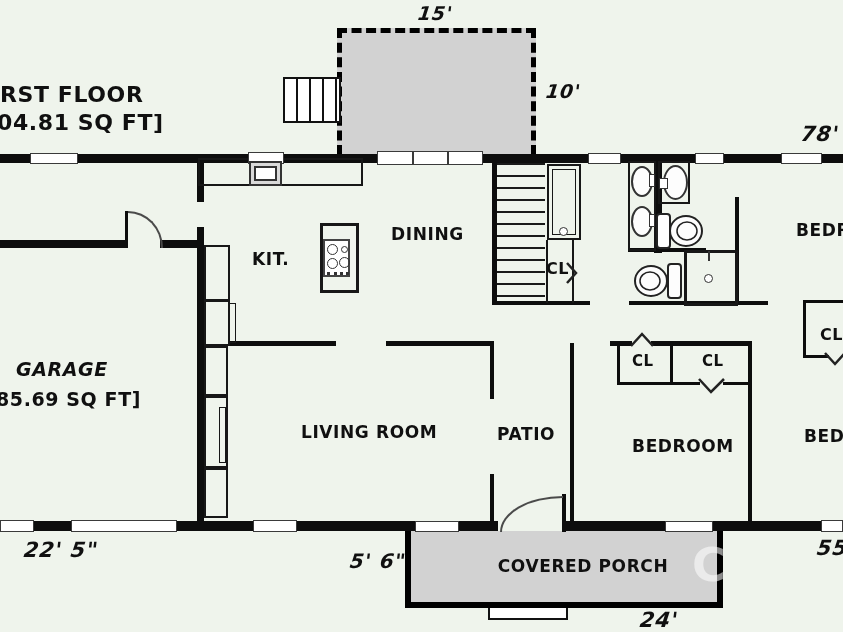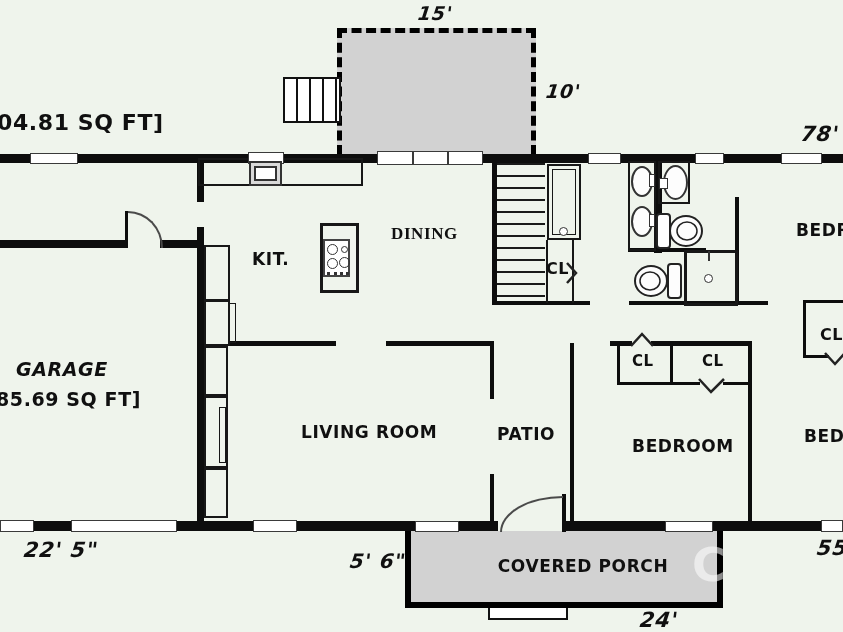--- a/index.html
+++ b/index.html
@@ -135,23 +135,24 @@
   <svg class="fx" style="left:697px;top:377px;z-index:5;" width="29" height="18">
     <polyline points="2,2 14,15 27,2" fill="none" stroke="#222" stroke-width="2.5"></polyline>
   </svg>
   <svg class="fx" style="left:565px;top:261px;z-index:5;" width="14" height="24">
     <polyline points="2,2 11,12 2,22" fill="none" stroke="#222" stroke-width="2.5"></polyline>
   </svg>
   <svg class="fx" style="left:823px;top:351px;z-index:5;" width="24" height="16">
     <polyline points="2,2 12,13 22,2" fill="none" stroke="#222" stroke-width="2.5"></polyline>
   </svg>
 
+  <div class="lbl" style="left:0;top:82px;font-size:22px;">RST FLOOR</div>
   <div class="lbl" style="left:-3px;top:110px;font-size:22px;">04.81 SQ FT]</div>
   <div class="lbl" style="left:252px;top:249px;font-size:17px;">KIT.</div>
-  <div class="lbl" style="left:391px;top:224px;font-size:17px;font-family:Liberation Serif, serif;">DINING</div>
+  <div class="lbl" style="left:391px;top:224px;font-size:17px;">DINING</div>
   <div class="lbl" style="left:16px;top:358px;font-size:19px;font-style:italic;">GARAGE</div>
   <div class="lbl" style="left:-4px;top:388px;font-size:19px;">85.69 SQ FT]</div>
   <div class="lbl" style="left:301px;top:422px;font-size:17px;">LIVING ROOM</div>
   <div class="lbl" style="left:497px;top:424px;font-size:17px;">PATIO</div>
   <div class="lbl" style="left:617px;top:436px;width:132px;text-align:center;font-size:17px;">BEDROOM</div>
   <div class="lbl" style="left:796px;top:220px;font-size:17px;">BEDROOM</div>
   <div class="lbl" style="left:804px;top:426px;font-size:17px;">BEDROOM</div>
   <div class="lbl" style="left:405px;top:556px;width:356px;text-align:center;font-size:17px;z-index:6;">COVERED PORCH</div>
   <div class="lbl" style="left:546px;top:259px;font-size:16px;">CL</div>
   <div class="lbl" style="left:632px;top:352px;font-size:15px;">CL</div>

